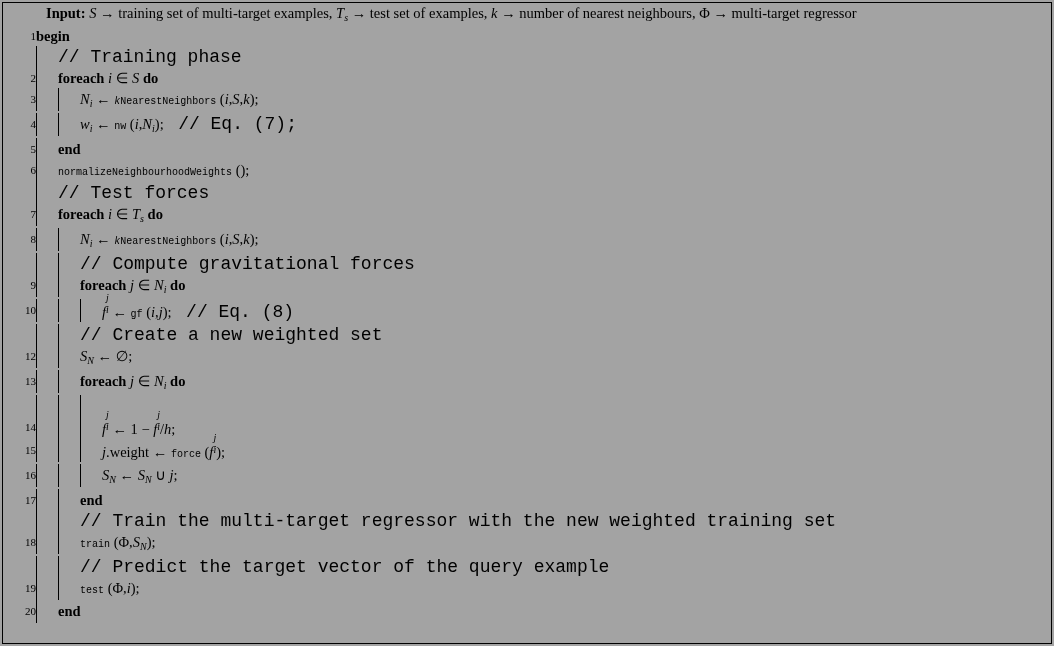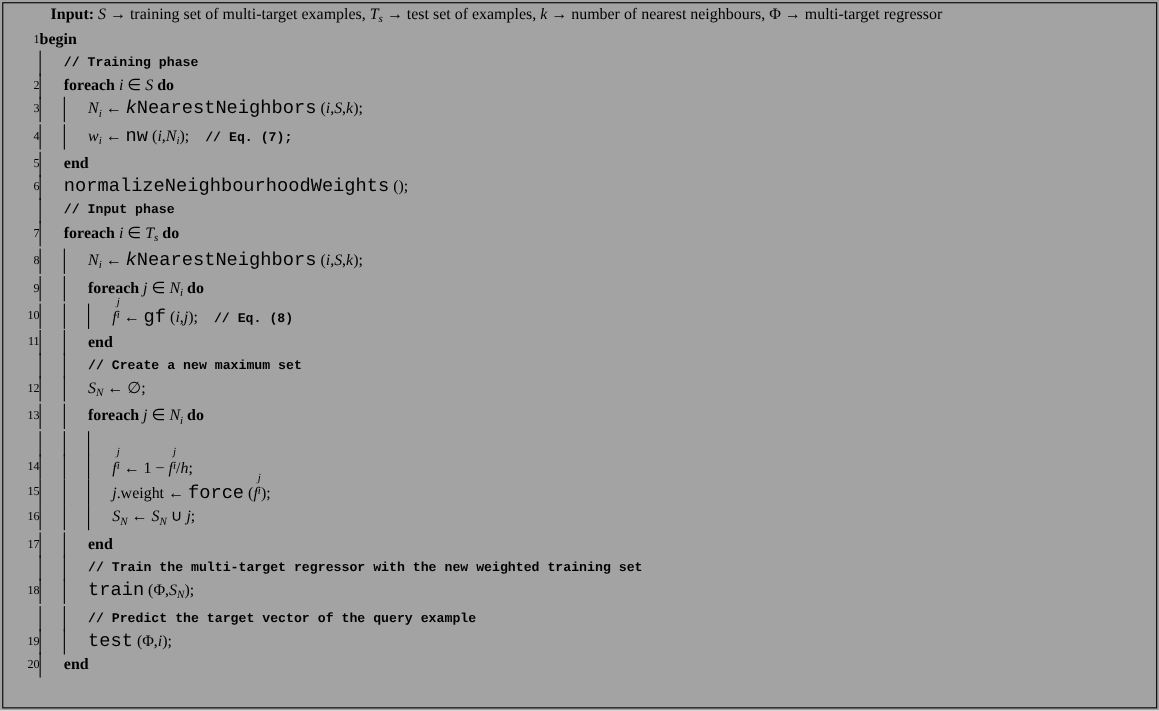--- a/index.html
+++ b/index.html
@@ -87,26 +87,25 @@
     bottom: -1px;
     border-left: 1px solid #000;
   }
   .txt {
     display: inline-block;
     vertical-align: top;
   }
   .kw { font-weight: bold; }
   .mono {
     font-family: "Liberation Mono", monospace;
-    font-size: 17px;
+    font-size: 10px;
   }
   .cmt {
     font-family: "Liberation Mono", monospace;
-    font-size: 12px;
-    font-weight: bold;
+    font-size: 18px;
   }
   i.v { font-style: italic; }
   .sub {
     font-size: 10px;
     vertical-align: -3px;
     font-style: italic;
   }
   .fsubsup {
     display: inline-block;
     vertical-align: baseline;
@@ -181,64 +180,64 @@
         <tr>
           <td class="num">6</td>
           <td class="body">
             <span class="bar"></span><span class="txt"><span class="mono">normalizeNeighbourhoodWeights</span> ();</span>
           </td>
         </tr>
 
         <tr>
           <td class="num"></td>
           <td class="body">
-            <span class="bar"></span><span class="txt cmt">// Input phase</span>
+            <span class="bar"></span><span class="txt cmt">// Test forces</span>
           </td>
         </tr>
 
         <tr>
           <td class="num">7</td>
           <td class="body">
             <span class="bar"></span><span class="txt"><span class="kw">foreach</span> <i class="v">i</i> ∈ <i class="v">T<span class="sub">s</span></i> <span class="kw">do</span></span>
           </td>
         </tr>
 
         <tr>
           <td class="num">8</td>
           <td class="body">
             <span class="bar"></span><span class="bar"></span><span class="txt"><i class="v">N<span class="sub">i</span></i> ← <span class="mono"><i class="v">k</i>NearestNeighbors</span> (<i class="v">i</i>,<i class="v">S</i>,<i class="v">k</i>);</span>
           </td>
         </tr>
 
+        <tr>
+          <td class="num"></td>
+          <td class="body">
+            <span class="bar"></span><span class="bar"></span><span class="txt cmt">// Compute gravitational forces</span>
+          </td>
+        </tr>
 
         <tr>
           <td class="num">9</td>
           <td class="body">
             <span class="bar"></span><span class="bar"></span><span class="txt"><span class="kw">foreach</span> <i class="v">j</i> ∈ <i class="v">N<span class="sub">i</span></i> <span class="kw">do</span></span>
           </td>
         </tr>
 
         <tr>
           <td class="num">10</td>
           <td class="body">
             <span class="bar"></span><span class="bar"></span><span class="bar"></span><span class="txt"><i class="v">f</i><span class="fsubsup"><span class="up">j</span><span class="dn">i</span></span> ← <span class="mono">gf</span> (<i class="v">i</i>,<i class="v">j</i>);&nbsp;&nbsp;&nbsp; <span class="cmt">// Eq. (8)</span></span>
           </td>
         </tr>
 
-        <tr>
-          <td class="num">11</td>
-          <td class="body">
-            <span class="bar"></span><span class="bar"></span><span class="txt kw">end</span>
-          </td>
-        </tr>
-
-        <tr>
-          <td class="num"></td>
-          <td class="body">
-            <span class="bar"></span><span class="bar"></span><span class="txt cmt">// Create a new maximum set</span>
+
+        <tr>
+          <td class="num"></td>
+          <td class="body">
+            <span class="bar"></span><span class="bar"></span><span class="txt cmt">// Create a new weighted set</span>
           </td>
         </tr>
 
         <tr>
           <td class="num">12</td>
           <td class="body">
             <span class="bar"></span><span class="bar"></span><span class="txt"><i class="v">S<span class="sub">N</span></i> ← ∅;</span>
           </td>
         </tr>
 

